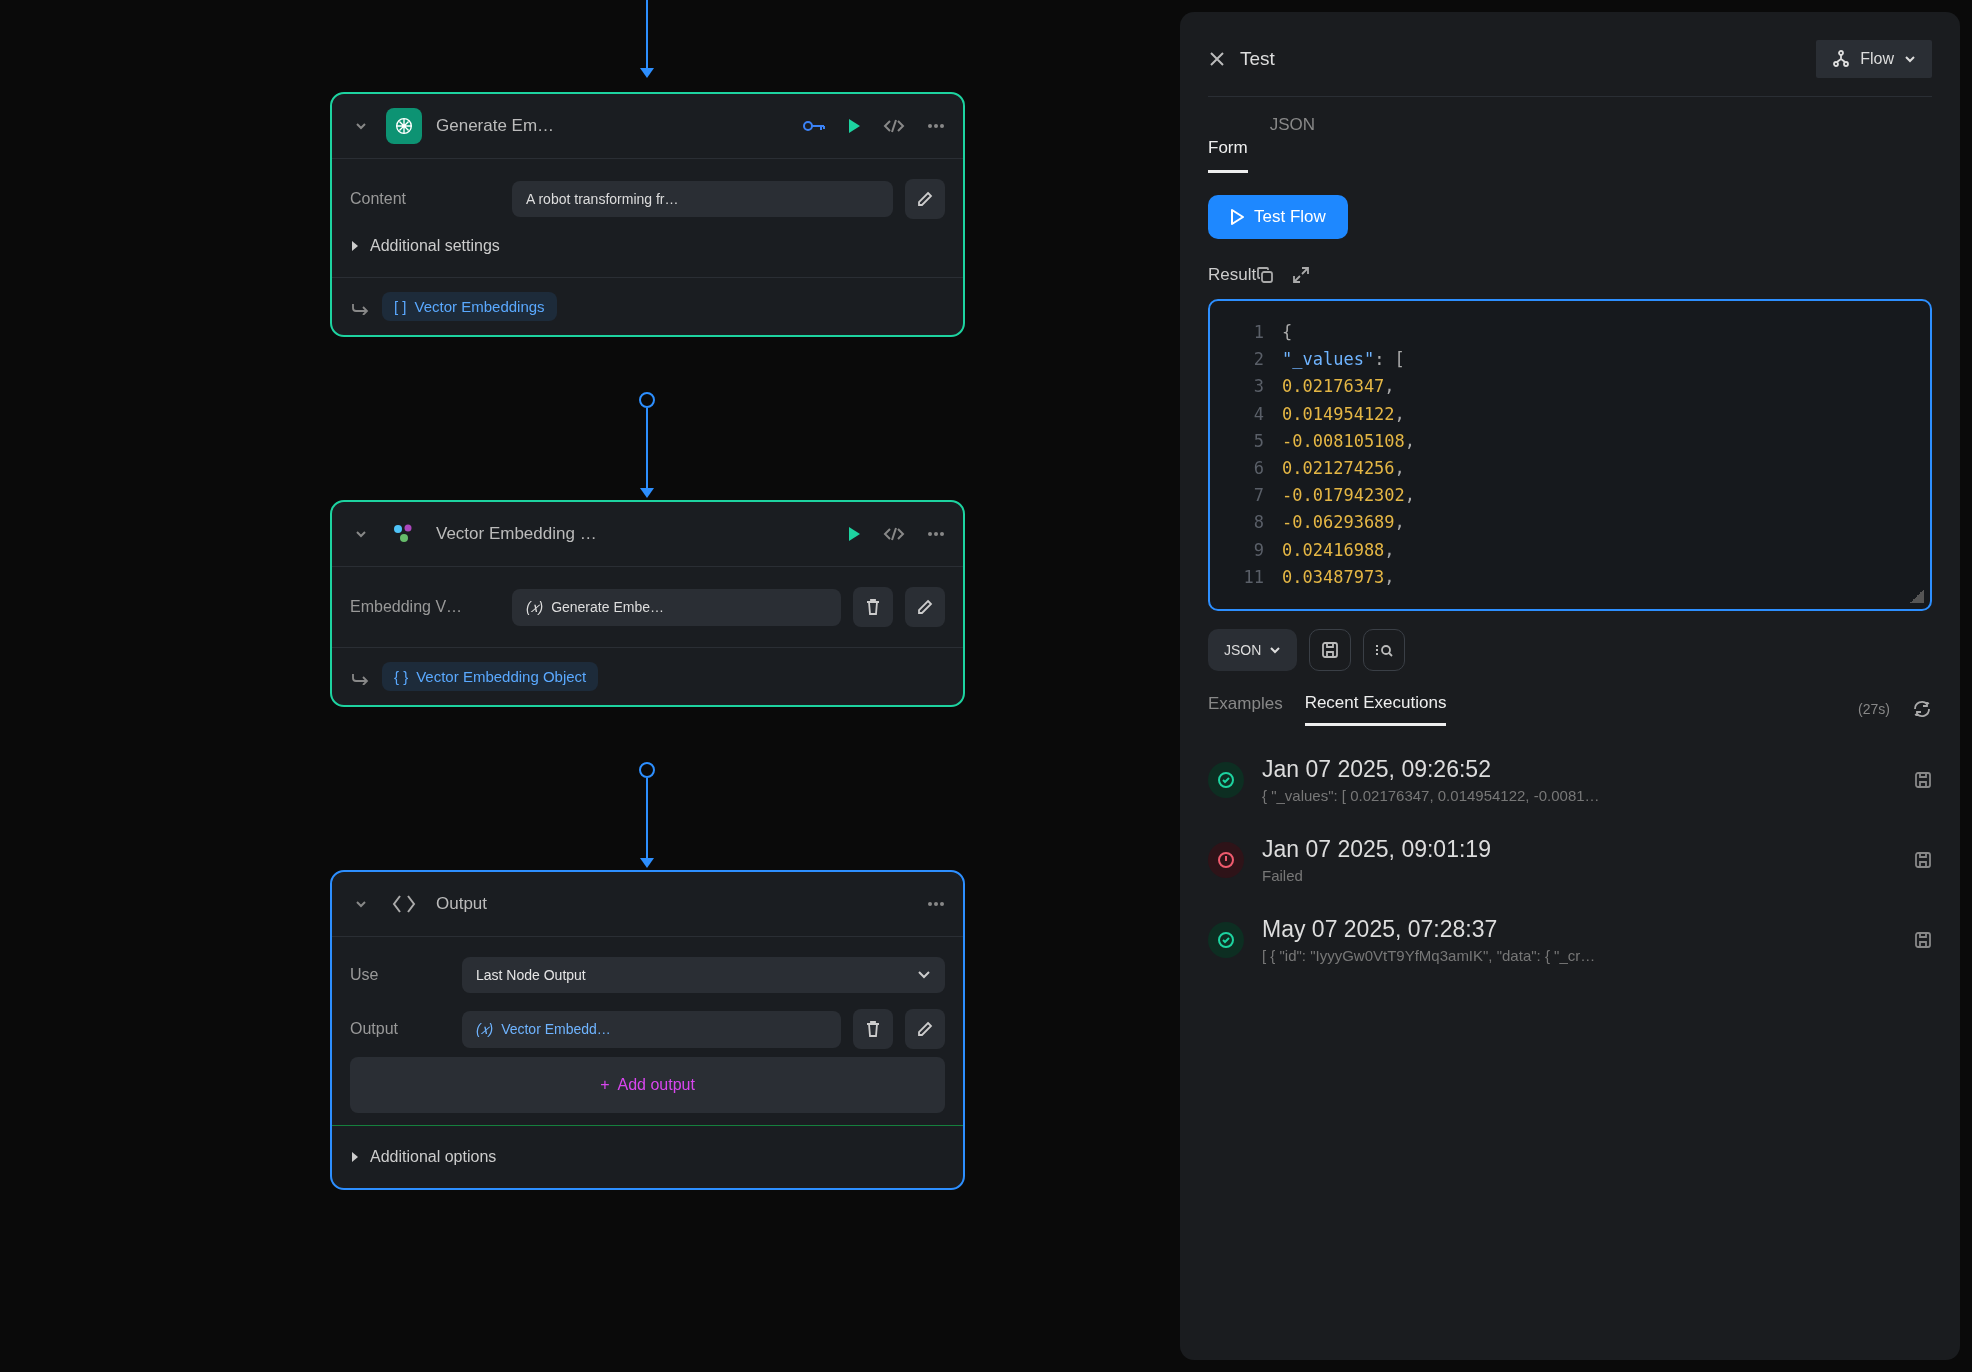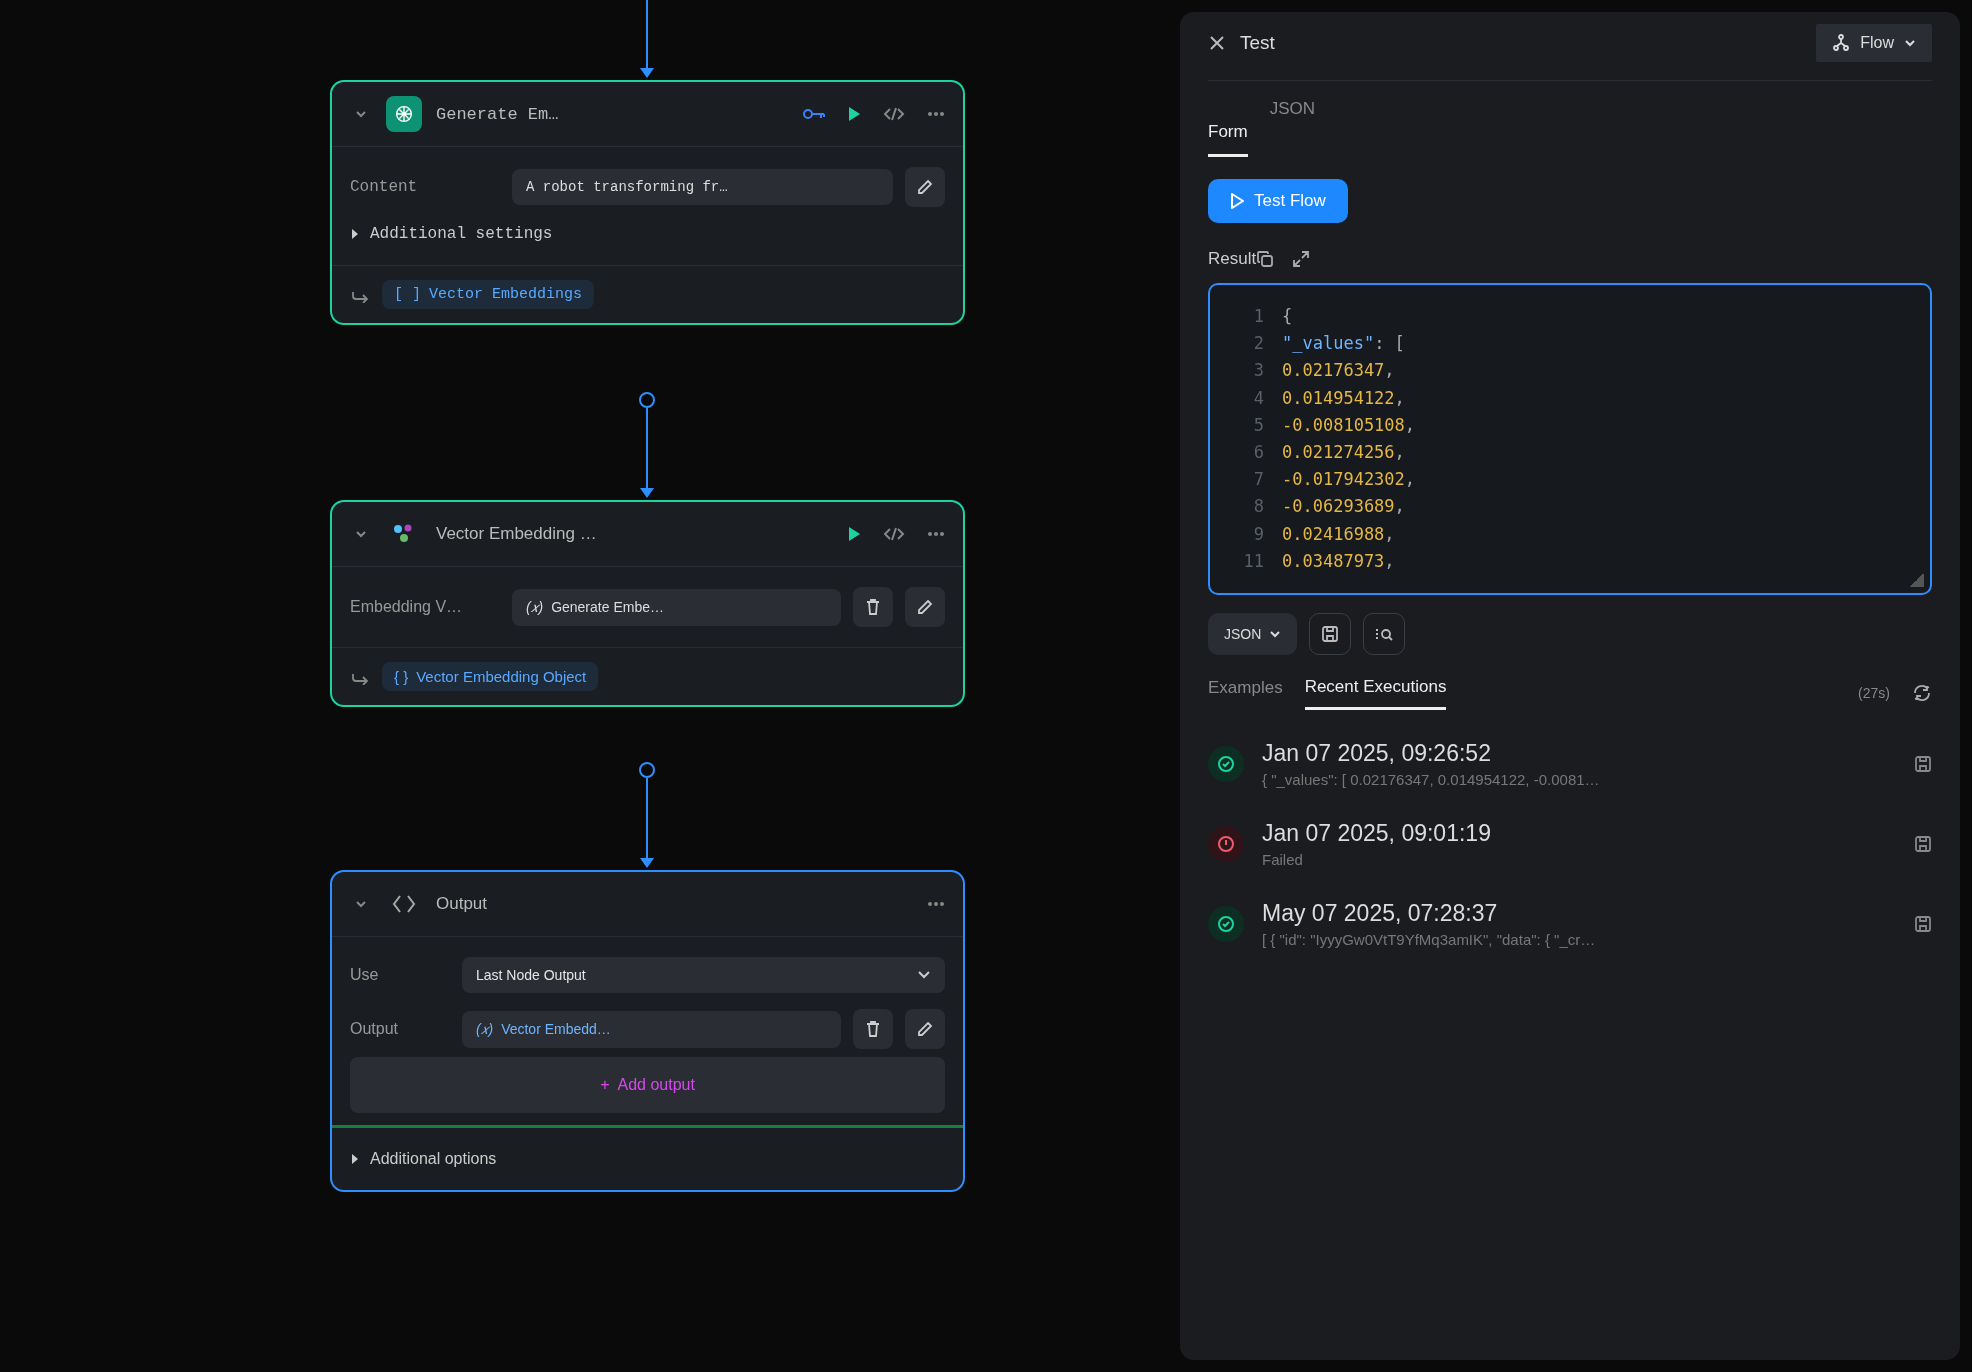--- a/index.html
+++ b/index.html
@@ -19,21 +19,21 @@
   width: 1160px;
   height: 1372px;
 }
 .panel {
   position: absolute;
   right: 12px; top: 12px;
   width: 780px;
   height: 1348px;
   background: #1a1c1f;
   border-radius: 14px;
-  padding: 12px 28px;
+  padding: 28px 28px;
   overflow: hidden;
 }
 
 
 .arrow {
   position: absolute;
   width: 2px;
   background: #2d8fff;
   left: 50%;
   transform: translateX(-1px);
@@ -337,21 +337,21 @@
 
 svg { display: block; }
 </style>
 </head>
 <body>
 
 <div class="canvas">
 
   <div class="arrow" style="left:647px; top:0; height:70px;"></div>
 
-  <div class="node teal" style="top:80px;font-family:Liberation Mono, monospace;">
+  <div class="node teal" style="top:92px;">
     <div class="node-head">
       <div class="chev-btn">
         <svg width="12" height="12" viewBox="0 0 12 12">
             <path d="M2 4l4 4 4-4" fill="none" stroke="currentColor" stroke-width="2"></path>
           </svg>
       </div>
       <div class="node-icon icon-openai">
         <svg width="22" height="22" viewBox="0 0 24 24" fill="none" stroke="#fff" stroke-width="1.5">
             <circle cx="12" cy="12" r="8"></circle>
             <path d="M12 4v16M4 12h16M7 7l10 10M17 7L7 17"></path>
@@ -532,21 +532,21 @@
         <div class="icon-btn">
           <svg width="16" height="16" viewBox="0 0 16 16" fill="none" stroke="currentColor" stroke-width="1.8">
               <path d="M11 2l3 3L5 14H2v-3z"></path>
             </svg>
         </div>
       </div>
       <div class="addout">
         <span style="margin-right:8px">+</span><span>Add output</span>
       </div>
     </div>
-    <div class="node-body" style="border-top:3px solid #15803d">
+    <div class="node-body" style="border-top:1px solid #15803d">
       <div class="subhead">
         <svg width="10" height="12" viewBox="0 0 10 12">
             <path d="M2 1l6 5-6 5z" fill="currentColor"></path>
           </svg>
         <span>Additional options</span>
       </div>
     </div>
   </div>
 
 </div>

